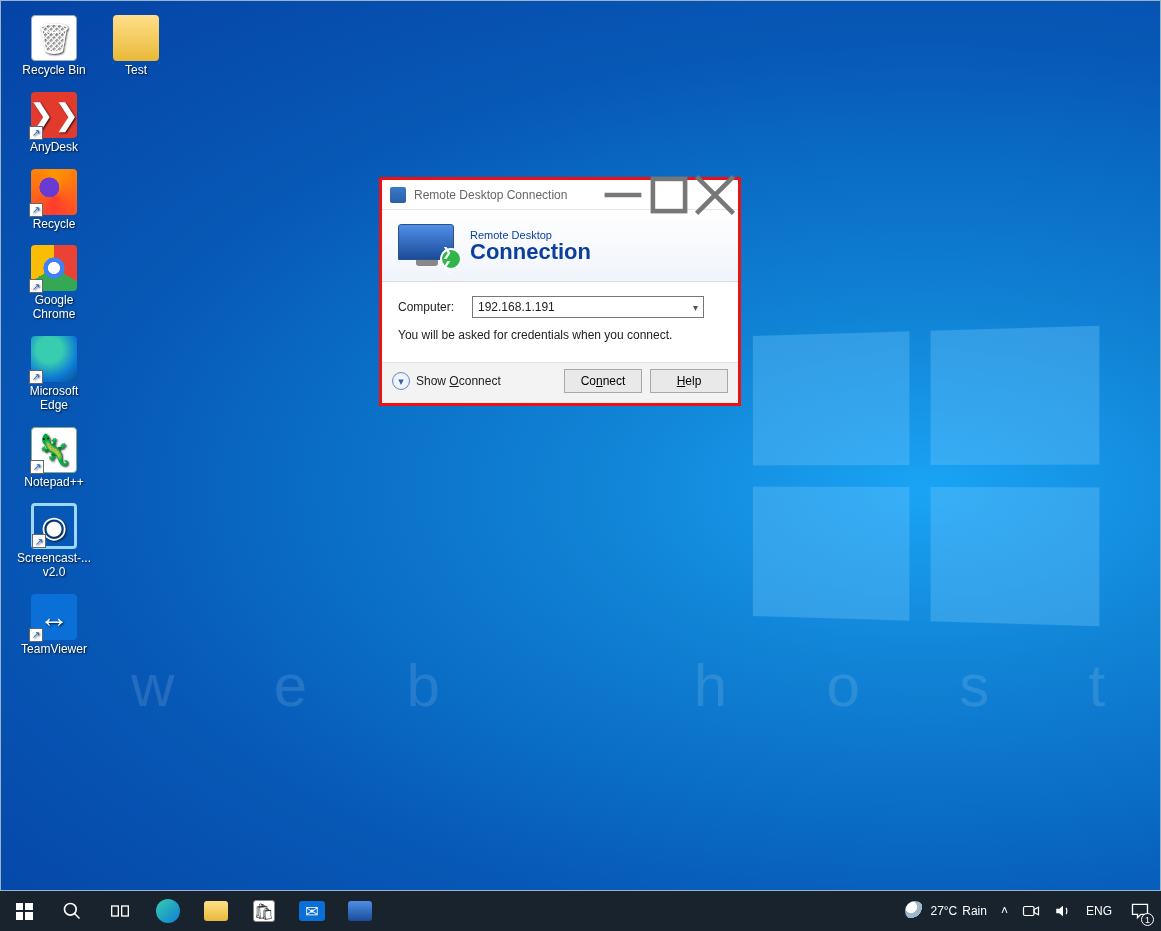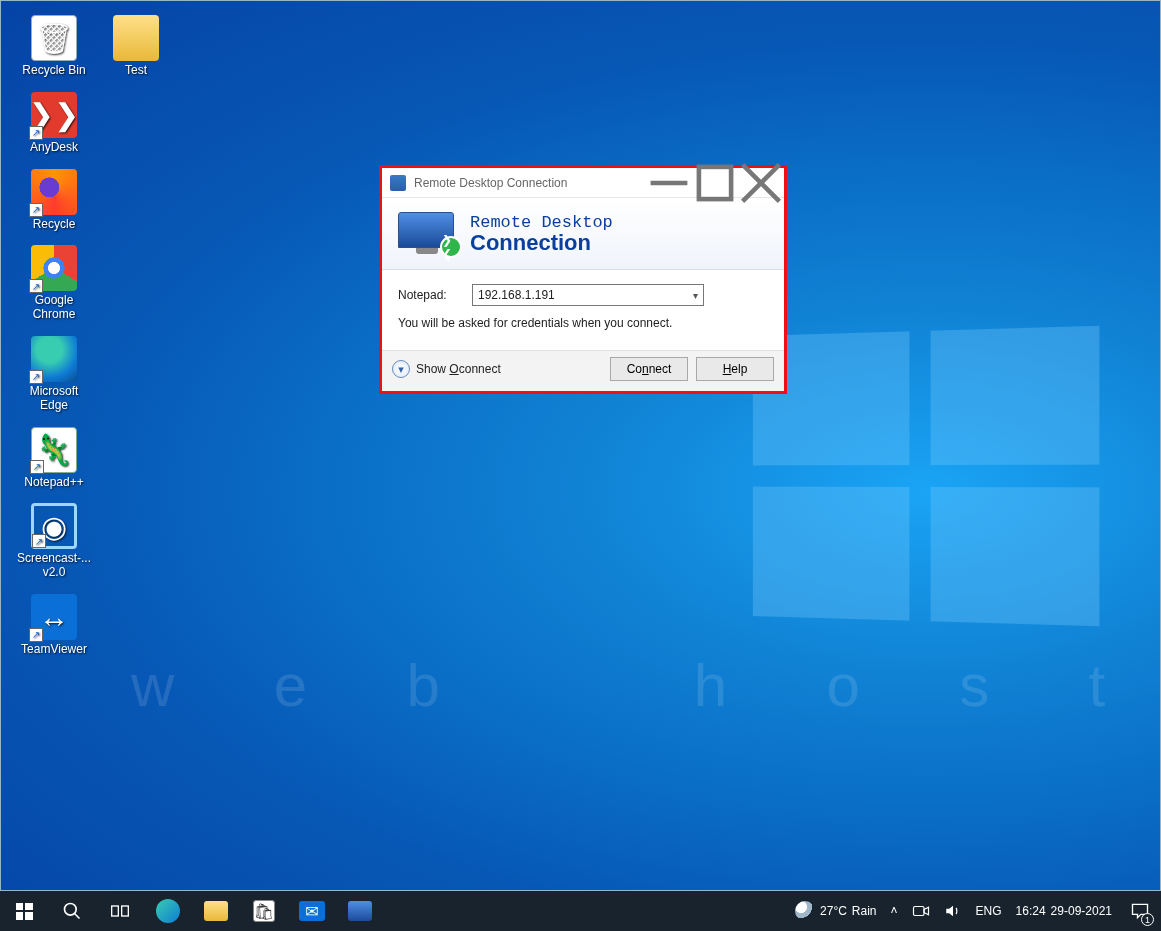--- a/index.html
+++ b/index.html
@@ -47,39 +47,39 @@
   .g-firefox { background:radial-gradient(circle at 40% 40%,#6a3bd3 25%,transparent 26%),
                conic-gradient(#ff9500,#ff3b2e,#ff9500); border-radius:50%; }
   .g-chrome  { background:radial-gradient(circle at 50% 50%,#fff 18%,#3e82f7 19% 32%,transparent 33%),
                conic-gradient(#ea4335 0 120deg,#34a853 120deg 240deg,#fbbc05 240deg 360deg); border-radius:50%; }
   .g-edge    { background:radial-gradient(circle at 40% 30%,#38cdb1 30%,#0e7cd4 65%,#094b91); border-radius:50%; }
   .g-npp     { background:#fff; border:1px solid #8a8; }
   .g-sc      { border:3px solid #9dd6ff; border-radius:50%; }
   .g-tv      { background:#0a6fd6; color:#fff; }
 
   
-  .rdc-wrap { position:absolute; left:378px; top:164px; width:408px; border:3px solid #e11; }
+  .rdc-wrap { position:absolute; left:378px; top:176px; width:362px; border:3px solid #e11; }
   .rdc { background:#fff; font-size:12px; color:#222; }
   .titlebar { height:30px; display:flex; align-items:center; padding:0 0 0 8px;
               background:#fff; border-bottom:1px solid #e6e6e6; color:#666; }
   .titlebar .ticon { width:16px; height:16px; margin-right:8px;
                      background:linear-gradient(#3a79c7,#2a5fa7); border-radius:2px;}
   .titlebar .title { flex:1; font-size:12px; }
   .titlebar .wbtn { width:46px; height:30px; display:flex; align-items:center; justify-content:center; color:#777; }
 
   .banner { height:72px; display:flex; align-items:center; gap:14px; padding:0 16px;
             background:linear-gradient(#fff,#f0f4fb); border-bottom:1px solid #d8dde3;}
   .banner .big-icon { width:58px; height:44px; position:relative; }
   .banner .big-icon .monitor { width:56px; height:36px; background:linear-gradient(#4f8fe6,#1b4b99);
                                border:1px solid #29508c; border-radius:3px 3px 0 0;}
   .banner .big-icon .stand { width:22px; height:6px; background:#888; margin:0 auto; border-radius:0 0 3px 3px;}
   .banner .big-icon .badge { position:absolute; right:-6px; bottom:-2px; width:22px; height:22px;
                              background:#2fb54a; border:2px solid #fff; border-radius:50%;
                              display:flex; align-items:center; justify-content:center; color:#fff; font-size:12px;}
-  .banner .txt .l1 { color:#0a3f9e; font-size:17px;font-family:Liberation Mono, monospace; }
+  .banner .txt .l1 { color:#0a3f9e; font-size:11px; }
   .banner .txt .l2 { color:#0a3f9e; font-size:22px; font-weight:700; line-height:1; }
 
   .body { padding:14px 16px 4px; }
   .frow { display:flex; align-items:center; margin-bottom:10px; }
   .frow .flab { width:74px; }
   .combo { flex:0 0 232px; height:22px; border:1px solid #777; display:flex; align-items:center; padding:0 5px;
            font-size:12px; justify-content:space-between; background:#fff;}
   .combo .chev { font-size:10px; color:#555; }
   .note { margin:4px 0 16px; }
 
@@ -210,21 +210,21 @@
           <div class="badge">❯❮</div>
         </div>
         <div class="txt">
           <div class="l1">Remote Desktop</div>
           <div class="l2">Connection</div>
         </div>
       </div>
 
       <div class="body">
         <div class="frow">
-          <div class="flab">Notepad:</div>
+          <div class="flab">Computer:</div>
           <div class="combo">
             <span>192.168.1.191</span>
             <span class="chev">▾</span>
           </div>
         </div>
         <div class="note">You will be asked for credentials when you connect.</div>
       </div>
 
       <div class="footer">
         <div class="expand">
@@ -301,24 +301,20 @@
     </div>
     <div class="titem">
       <svg width="18" height="18" viewBox="0 0 24 24">
           <path d="M3 9v6h4l5 4V5L7 9H3z" fill="#fff"></path>
           <path d="M16 8c1.5 1.5 1.5 6.5 0 8" fill="none" stroke="#fff" stroke-width="1.6"></path>
         </svg>
     </div>
     <div class="titem">
       <span>ENG</span>
     </div>
-    <div class="titem clock">
-      <div>16:24</div>
-      <div>29-09-2021</div>
-    </div>
     <div class="titem notif">
       <svg width="20" height="20" viewBox="0 0 24 24">
           <path d="M3 4h18v12H13l-4 4v-4H3z" fill="none" stroke="#fff" stroke-width="1.6"></path>
         </svg>
       <div class="badge">1</div>
     </div>
   </div>
 </div>
 
 </body></html>

